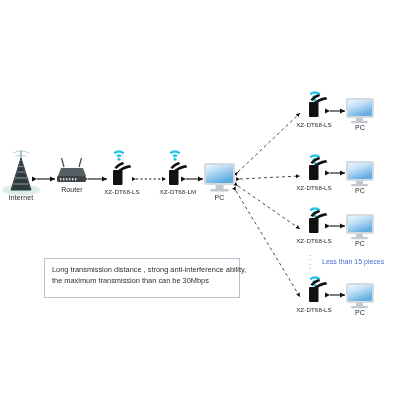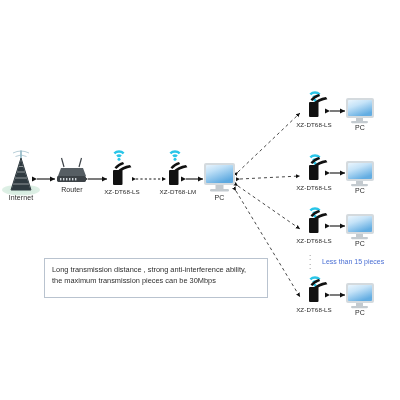--- a/index.html
+++ b/index.html
@@ -10,21 +10,21 @@
   }
   #stage{position:absolute;inset:0;width:400px;height:400px;}
   .label{
     position:absolute;text-align:center;
     font-size:6.2px;color:#2b2b2b;white-space:nowrap;
     letter-spacing:.1px;line-height:1;
   }
   .label.big{font-size:7px;}
   svg.lines{position:absolute;left:0;top:0;width:400px;height:400px;overflow:visible;}
   .caption-box{
-    position:absolute;left:44px;top:258px;width:224px;height:40px;
+    position:absolute;left:44px;top:258px;width:196px;height:40px;
     border:1px solid #b9c3cf;background:#fff;box-sizing:border-box;
     padding:5px 7px 0 7px;
   }
   .caption-box p{
     margin:0;font-size:7.4px;color:#2e2e2e;line-height:1.55;
     white-space:nowrap;
   }
   .note{
     position:absolute;left:322px;top:258px;
     font-size:7px;color:#4a6fd4;white-space:nowrap;
@@ -238,16 +238,16 @@
   <div class="ellipsis-dots">
     <div>.</div>
       <div>.</div>
       <div>.</div>
       <div>.</div>
   </div>
   <div class="note">Less than 15 pieces</div>
 
   <div class="caption-box">
     <p>Long transmission distance ,  strong anti-interference ability,</p>
-    <p>the maximum transmission pieces can be  30Mbps</p>
+    <p>the maximum transmission than can be  30Mbps</p>
   </div>
 
 </div>
 
 </body></html>

